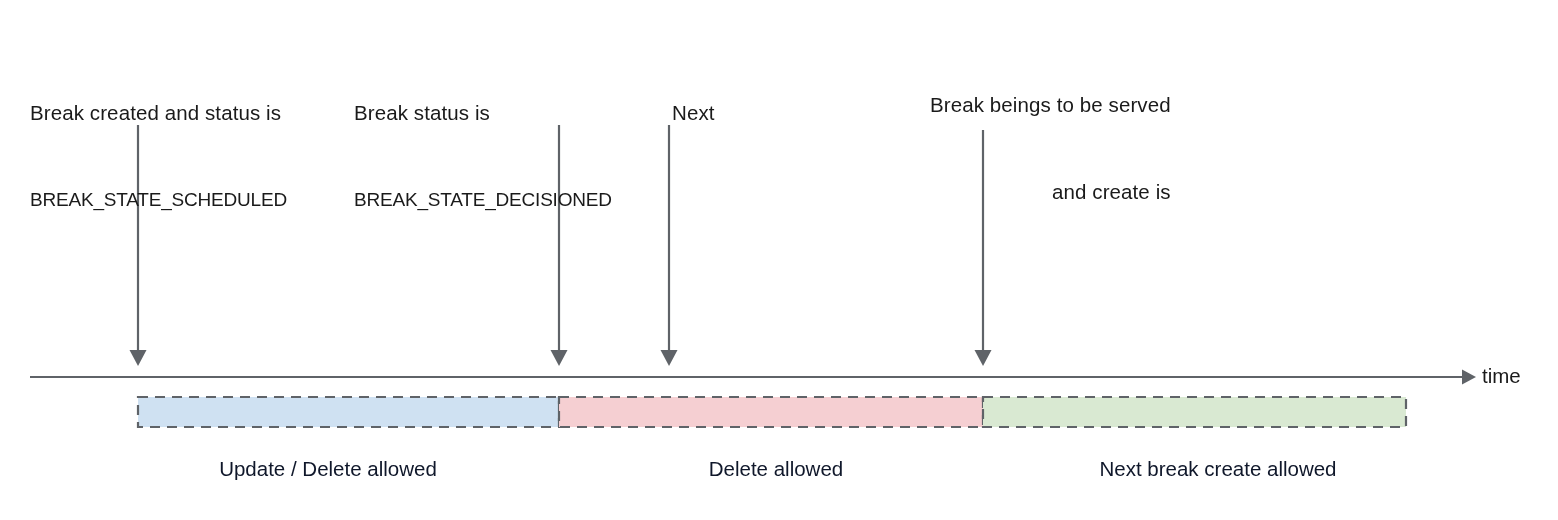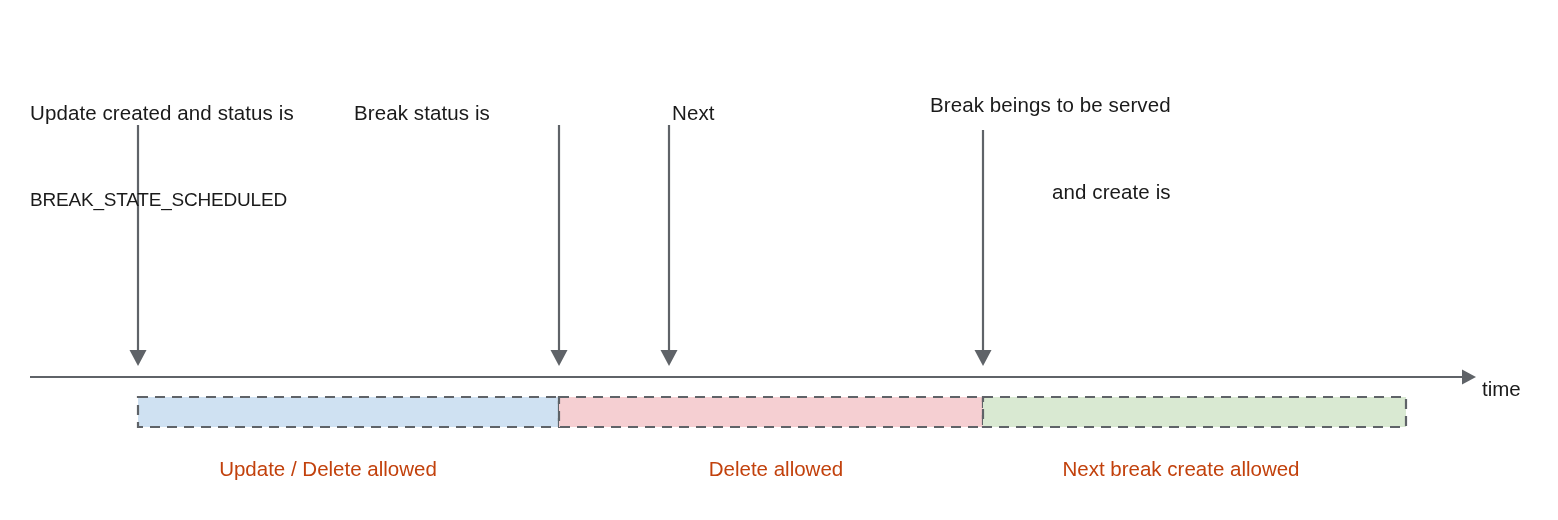--- a/index.html
+++ b/index.html
@@ -49,36 +49,35 @@
   #ann-3 { left: 930px; top: 32px; text-align: right; }
 
   
   #time-label {
     position: absolute;
     left: 1482px;
     top: 364px;
     font-size: 20.5px;
     color: #1a1a1a;
     white-space: pre;
-    margin-top: 13px;
   }
 
   
   .segment-caption {
     position: absolute;
     top: 457px;
     font-size: 20.5px;
-    color: #c2410c;
+    color: #0f172a;
     text-align: left;
     white-space: pre;
     transform: translateX(-50%);
   }
   #cap-0 { left: 328px; }
   #cap-1 { left: 776px; }
-  #cap-2 { left: 1181px; }
+  #cap-2 { left: 1218px; }
 </style>
 </head>
 <body>
 
 <svg id="diagram" viewBox="0 0 1558 520" width="1558" height="520" xmlns="http://www.w3.org/2000/svg">
 
   <g>
     <line x1="30" y1="377" x2="1462" y2="377" stroke="#5f6368" stroke-width="2.2"></line>
     <polygon points="1462,369.5 1476,377 1462,384.5" fill="#5f6368"></polygon>
   </g>
@@ -104,26 +103,27 @@
   </g>
 
   <g>
     <rect x="138" y="397" width="421" height="30" fill="#cfe1f2" stroke="#5f6368" stroke-width="2.2" stroke-dasharray="10 7"></rect>
     <rect x="559" y="397" width="424" height="30" fill="#f5cfd2" stroke="#5f6368" stroke-width="2.2" stroke-dasharray="10 7"></rect>
     <rect x="983" y="397" width="423" height="30" fill="#d9e9d2" stroke="#5f6368" stroke-width="2.2" stroke-dasharray="10 7"></rect>
   </g>
 </svg>
 
 <div class="annotation" id="ann-0">
-  <span class="ann-line">Update created and status is</span>
+  <span class="ann-line">Break created and status is</span>
   <span class="ann-line mono">BREAK_STATE_SCHEDULED</span>
 </div>
 
 <div class="annotation" id="ann-1">
   <span class="ann-line">Break status is</span>
+  <span class="ann-line mono">BREAK_STATE_DECISIONED</span>
 </div>
 
 <div class="annotation" id="ann-2">
   <span class="ann-line">Next</span>
 </div>
 
 <div class="annotation" id="ann-3">
   <span class="ann-line">Break beings to be served</span>
   <span class="ann-line">and create is</span>
 </div>

